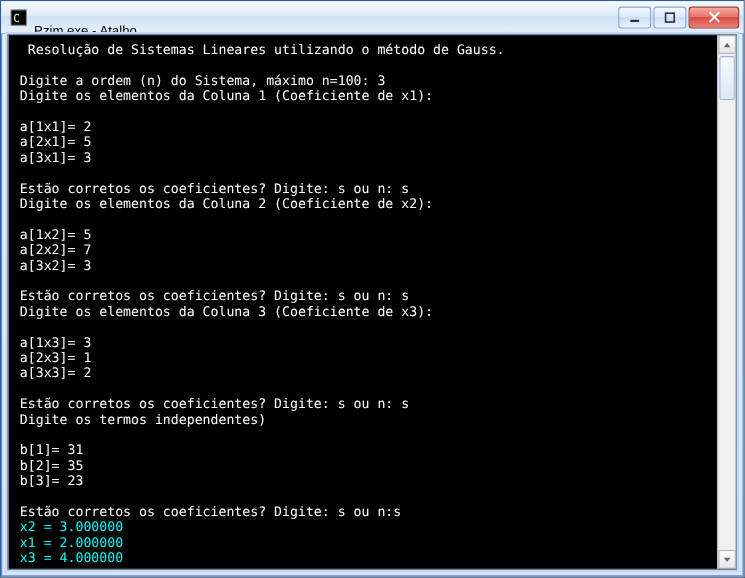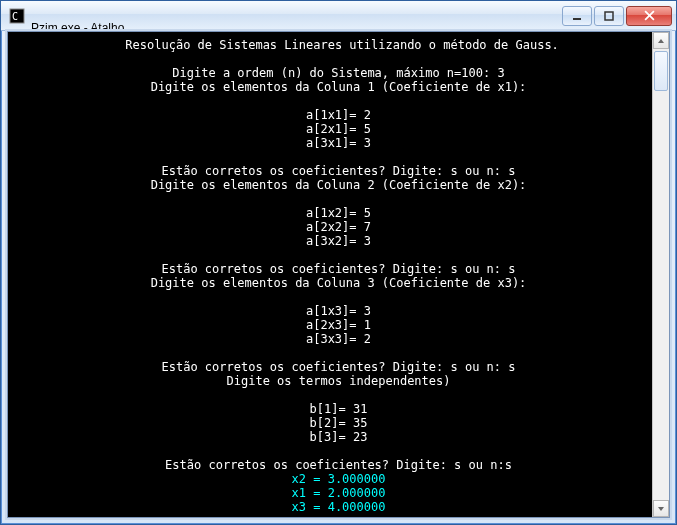--- a/index.html
+++ b/index.html
@@ -56,21 +56,20 @@
   }
   .console {
     position: absolute; inset: 0;
     padding: 6px 10px 6px 10px;
     font-family: "Lucida Console","Consolas",monospace;
     font-size: 12px;
     line-height: 14px;
     color: #fff;
     white-space: pre;
     overflow: hidden;
-    text-align: center;
   }
   .scrollbar {
     position: absolute; right: 0; top: 0; bottom: 0;
     width: 17px;
     background: #f0f0f0;
     border-left: 1px solid #c9c9c9;
     display: flex; flex-direction: column;
   }
   .sb-btn {
     height: 17px;

